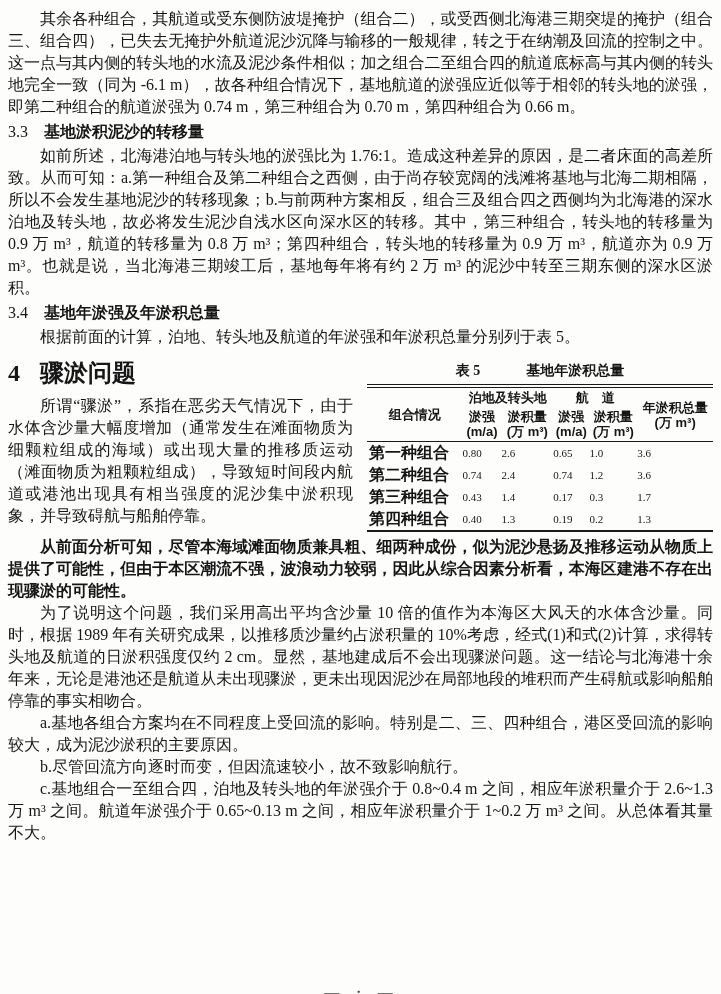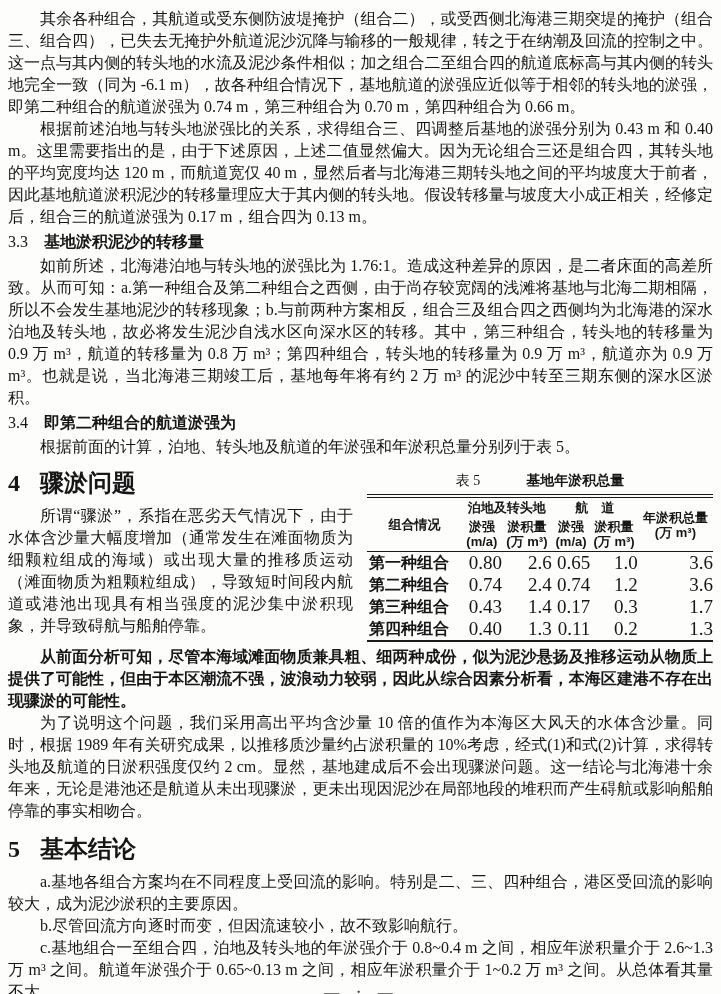--- a/index.html
+++ b/index.html
@@ -44,44 +44,44 @@
     margin:0 0 4px 14px;
   }
   .t5cap {
     text-align:center;
     font-weight:700;
     font-family:"Liberation Sans","DejaVu Sans",sans-serif;
     font-size:14px;
     line-height:20px;
     margin-bottom:3px;
   }
-  .t5cap .caplabel { margin-right:46px; font-family:"Liberation Serif","DejaVu Serif",serif; font-weight:400; }
+  .t5cap .caplabel { margin-right:46px; font-family:"Liberation Serif","DejaVu Serif",serif; font-weight:700; }
   table.t5 {
     width:100%;
     border-collapse:collapse;
     border-top:4px double #1a1a1a;
     border-bottom:2px solid #1a1a1a;
     font-size:13px;
   }
   table.t5 th {
     font-family:"Liberation Sans","DejaVu Sans",sans-serif;
     font-weight:700;
     text-align:center;
     vertical-align:middle;
     padding:2px 0;
     line-height:15px;
     white-space:pre-line;
   }
   table.t5 thead tr:nth-child(2) th,
   table.t5 thead th[rowspan] { border-bottom:1.5px solid #1a1a1a; }
   table.t5 td {
-    text-align:right;
+    text-align:left;
     padding:2px 0;
     line-height:18px;
-    font-size:19px;
+    font-size:11px;
   }
   table.t5 td.rowlabel {
     font-family:"Liberation Sans","DejaVu Sans",sans-serif;
     font-weight:700;
     text-align:left;
     padding-left:2px;
     font-size:16px;
   }
   .clearit { clear:both;font-weight:bold; }
   .pagefoot {
@@ -94,30 +94,29 @@
     color:#444;
   }
 </style>
 </head>
 <body>
 
 <div class="page">
 
   <p>其余各种组合，其航道或受东侧防波堤掩护（组合二），或受西侧北海港三期突堤的掩护（组合三、组合四），已失去无掩护外航道泥沙沉降与输移的一般规律，转之于在纳潮及回流的控制之中。这一点与其内侧的转头地的水流及泥沙条件相似；加之组合二至组合四的航道底标高与其内侧的转头地完全一致（同为 -6.1 m），故各种组合情况下，基地航道的淤强应近似等于相邻的转头地的淤强，即第二种组合的航道淤强为 0.74 m，第三种组合为 0.70 m，第四种组合为 0.66 m。</p>
 
-  <p>根据前述泊地与转头地淤强比的关系，求得组合三、四调整后基地的淤强分别为 0.43 m 和 0.40 m。这里需要指出的是，由于下述原因，上述二值显然偏大。因为无论组合三还是组合四，其转头地的平均宽度均达 120 m，而航道宽仅 40 m，显然后者与北海港三期转头地之间的平均坡度大于前者，因此基地航道淤积泥沙的转移量理应大于其内侧的转头地。假设转移量与坡度大小成正相关，经修定后，组合三的航道淤强为 0.17 m，组合四为 0.13 m。</p>
 
   <div class="h-sub">
     <span class="hnum">3.3</span><span>基地淤积泥沙的转移量</span>
   </div>
 
   <p>如前所述，北海港泊地与转头地的淤强比为 1.76:1。造成这种差异的原因，是二者床面的高差所致。从而可知：a.第一种组合及第二种组合之西侧，由于尚存较宽阔的浅滩将基地与北海二期相隔，所以不会发生基地泥沙的转移现象；b.与前两种方案相反，组合三及组合四之西侧均为北海港的深水泊地及转头地，故必将发生泥沙自浅水区向深水区的转移。其中，第三种组合，转头地的转移量为 0.9 万 m³，航道的转移量为 0.8 万 m³；第四种组合，转头地的转移量为 0.9 万 m³，航道亦为 0.9 万 m³。也就是说，当北海港三期竣工后，基地每年将有约 2 万 m³ 的泥沙中转至三期东侧的深水区淤积。</p>
 
   <div class="h-sub">
-    <span class="hnum">3.4</span><span>即第二种组合的航道淤强为</span>
+    <span class="hnum">3.4</span><span>基地年淤强及年淤积总量</span>
   </div>
 
   <p>根据前面的计算，泊地、转头地及航道的年淤强和年淤积总量分别列于表 5。</p>
 
   <div class="sec4">
 
     <div class="t5wrap">
       <div class="t5cap">
         <span class="caplabel">表 5</span><span>基地年淤积总量</span>
       </div>
@@ -163,42 +162,39 @@
             <td>0.43</td>
             <td>1.4</td>
             <td>0.17</td>
             <td>0.3</td>
             <td>1.7</td>
           </tr>
           <tr>
             <td class="rowlabel">第四种组合</td>
             <td>0.40</td>
             <td>1.3</td>
-            <td>0.11</td>
+            <td>0.19</td>
             <td>0.2</td>
             <td>1.3</td>
           </tr>
         </tbody>
       </table>
     </div>
 
     <div class="h-big">
       <span class="hnum">4</span><span>骤淤问题</span>
     </div>
 
     <p>所谓“骤淤”，系指在恶劣天气情况下，由于水体含沙量大幅度增加（通常发生在滩面物质为细颗粒组成的海域）或出现大量的推移质运动（滩面物质为粗颗粒组成），导致短时间段内航道或港池出现具有相当强度的泥沙集中淤积现象，并导致碍航与船舶停靠。</p>
   </div>
 
   <p class="clearit">从前面分析可知，尽管本海域滩面物质兼具粗、细两种成份，似为泥沙悬扬及推移运动从物质上提供了可能性，但由于本区潮流不强，波浪动力较弱，因此从综合因素分析看，本海区建港不存在出现骤淤的可能性。</p>
 
   <p>为了说明这个问题，我们采用高出平均含沙量 10 倍的值作为本海区大风天的水体含沙量。同时，根据 1989 年有关研究成果，以推移质沙量约占淤积量的 10%考虑，经式(1)和式(2)计算，求得转头地及航道的日淤积强度仅约 2 cm。显然，基地建成后不会出现骤淤问题。这一结论与北海港十余年来，无论是港池还是航道从未出现骤淤，更未出现因泥沙在局部地段的堆积而产生碍航或影响船舶停靠的事实相吻合。</p>
 
-  <div class="h-big">
-    <span class="hnum">5</span><span>基本结论</span>
-  </div>
 
   <p>a.基地各组合方案均在不同程度上受回流的影响。特别是二、三、四种组合，港区受回流的影响较大，成为泥沙淤积的主要原因。</p>
   <p>b.尽管回流方向逐时而变，但因流速较小，故不致影响航行。</p>
   <p>c.基地组合一至组合四，泊地及转头地的年淤强介于 0.8~0.4 m 之间，相应年淤积量介于 2.6~1.3 万 m³ 之间。航道年淤强介于 0.65~0.13 m 之间，相应年淤积量介于 1~0.2 万 m³ 之间。从总体看其量不大。</p>
 
   <div class="pagefoot">— ・ —</div>
 
 </div>
 
 </body></html>

